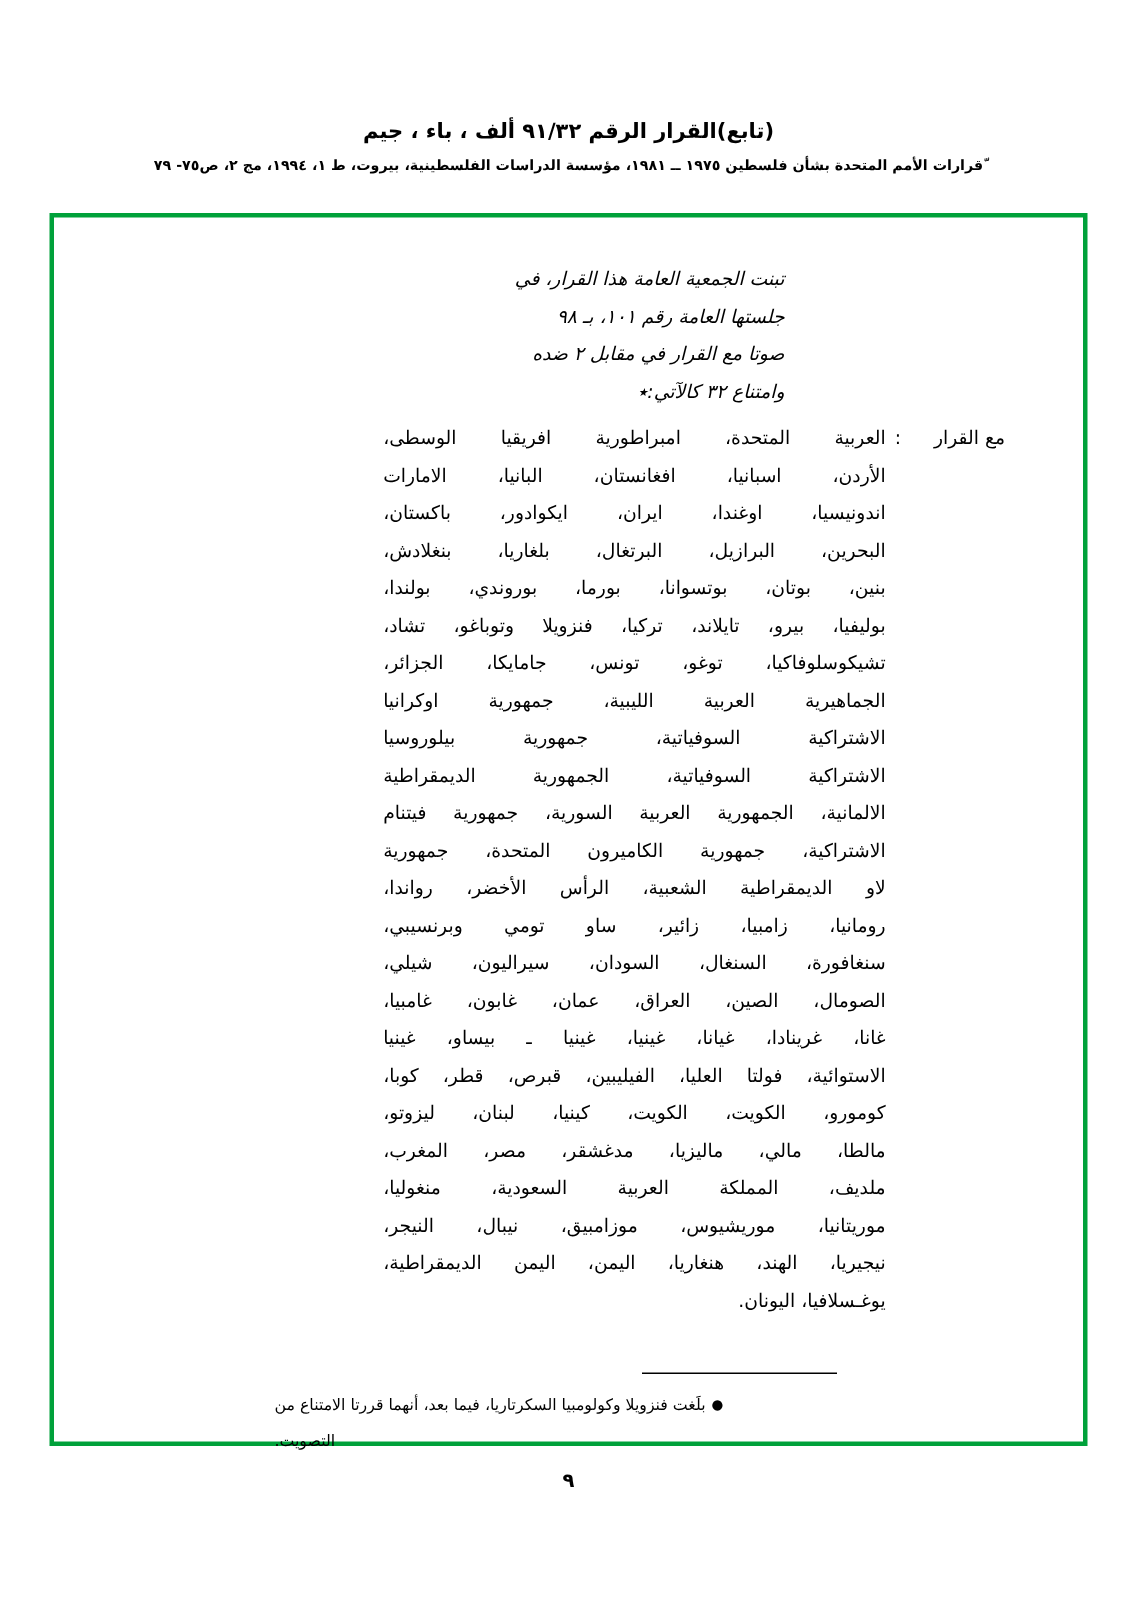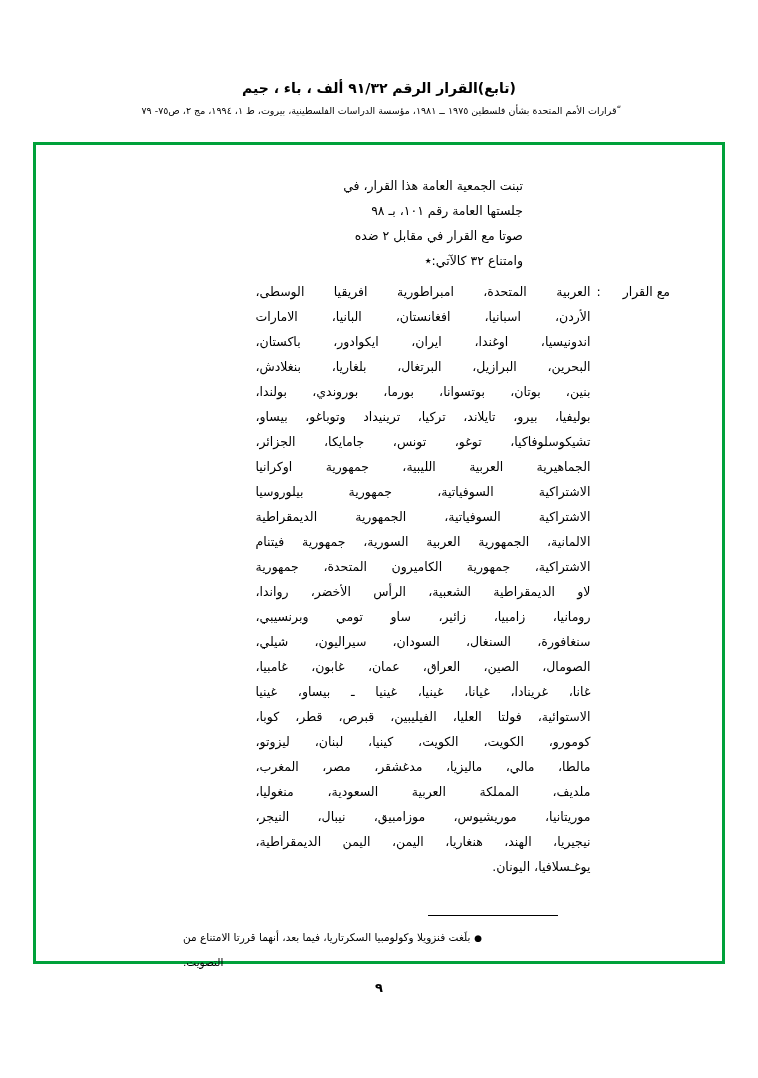--- a/index.html
+++ b/index.html
@@ -34,21 +34,21 @@
   }
   .doc-title {
     font-size: 14px;
     font-weight: bold;
     letter-spacing: 0px;
     line-height: 20px;
     color: #000;
   }
   .doc-source {
     font-size: 9.5px;
-    font-weight: normal;
+    font-weight: bold;
     line-height: 16px;
     margin-top: 5px;
     color: #000;
   }
 
   
   .frame {
     position: absolute;
     top: 142px;
     left: 33px;
@@ -68,20 +68,21 @@
   }
 
   .intro {
     width: 340px;
     margin: 0 auto 0 auto;
     margin-right: 205px;
     font-size: 12.5px;
     line-height: 25px;
     text-align: right;
     direction: rtl;
+    font-style: italic;
   }
   .intro div { white-space: nowrap; }
 
   
   .vote-row {
     display: flex;
     flex-direction: row;
     direction: rtl;
     margin-top: 6px;
     padding-right: 58px;
@@ -174,21 +175,21 @@
 
       <div class="vote-row">
         <div class="vote-label">مع القرار</div>
         <div class="vote-colon">:</div>
         <div class="vote-list">
           <div>العربية المتحدة، امبراطورية افريقيا الوسطى،</div>
           <div>الأردن، اسبانيا، افغانستان، البانيا، الامارات</div>
           <div>اندونيسيا، اوغندا، ايران، ايكوادور، باكستان،</div>
           <div>البحرين، البرازيل، البرتغال، بلغاريا، بنغلادش،</div>
           <div>بنين، بوتان، بوتسوانا، بورما، بوروندي، بولندا،</div>
-          <div>بوليفيا، بيرو، تايلاند، تركيا، ترينيداد وتوباغو، بيساو،</div>
+          <div>بوليفيا، بيرو، تايلاند، تركيا، فنزويلا وتوباغو، تشاد،</div>
           <div>تشيكوسلوفاكيا، توغو، تونس، جامايكا، الجزائر،</div>
           <div>الجماهيرية العربية الليبية، جمهورية اوكرانيا</div>
           <div>الاشتراكية السوفياتية، جمهورية بيلوروسيا</div>
           <div>الاشتراكية السوفياتية، الجمهورية الديمقراطية</div>
           <div>الالمانية، الجمهورية العربية السورية، جمهورية فيتنام</div>
           <div>الاشتراكية، جمهورية الكاميرون المتحدة، جمهورية</div>
           <div>لاو الديمقراطية الشعبية، الرأس الأخضر، رواندا،</div>
           <div>رومانيا، زامبيا، زائير، ساو تومي وبرنسيبي،</div>
           <div>سنغافورة، السنغال، السودان، سيراليون، شيلي،</div>
           <div>الصومال، الصين، العراق، عمان، غابون، غامبيا،</div>

